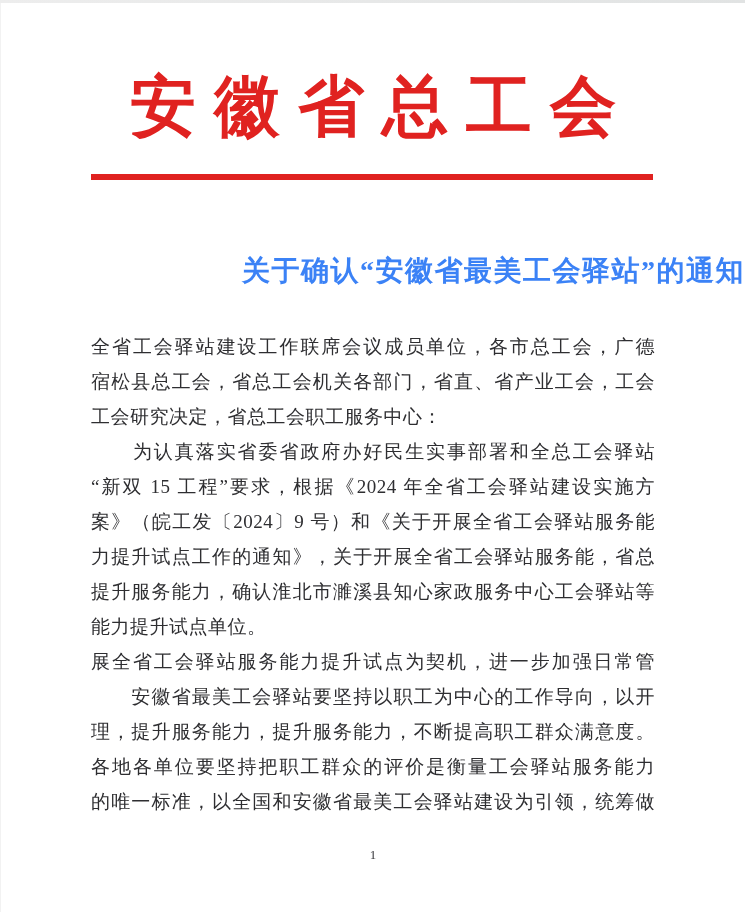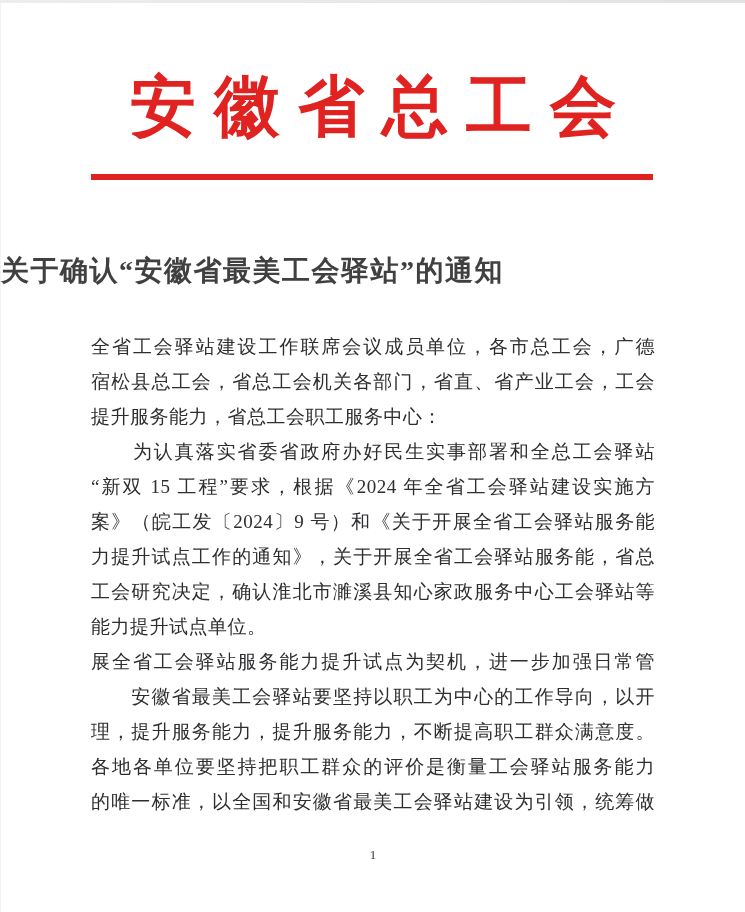--- a/index.html
+++ b/index.html
@@ -36,25 +36,25 @@
     letter-spacing: 18px;
     margin-right: -18px; 
   }
   .red-line {
     margin: 32px 92px 0 90px;
     height: 6px;
     background: var(--accent);
   }
   .doc-title {
     margin-top: 76px;
-    text-align: left;
+    text-align: right;
     font-size: 28px;
     line-height: 30px;
     font-weight: bold;
-    color: #404040;
+    color: #3b82f6;
     letter-spacing: 1.5px;
     white-space: nowrap;
   }
   .body-text {
     margin-top: 43px;
     padding: 0 90px;
     color: #2e2e31;
     font-size: 19px;
   }
   .line {
@@ -89,29 +89,29 @@
 
   <div class="red-line"></div>
 
   <div class="doc-title">关于确认“安徽省最美工会驿站”的通知</div>
 
   <div class="body-text">
 
     <div>
       <div class="line">全省工会驿站建设工作联席会议成员单位，各市总工会，广德市、</div>
       <div class="line">宿松县总工会，省总工会机关各部门，省直、省产业工会，工会</div>
-      <div class="line end">提升服务能力，省总工会职工服务中心：</div>
+      <div class="line end">工会研究决定，省总工会职工服务中心：</div>
     </div>
 
     <div>
       <div class="line">　　为认真落实省委省政府办好民生实事部署和全总工会驿站</div>
       <div class="line">“新双 15 工程”要求，根据《2024 年全省工会驿站建设实施方</div>
       <div class="line">案》（皖工发〔2024〕9 号）和《关于开展全省工会驿站服务能</div>
       <div class="line">力提升试点工作的通知》，关于开展全省工会驿站服务能，省总</div>
-      <div class="line">工会研究决定，确认淮北市濉溪县知心家政服务中心工会驿站等</div>
+      <div class="line">提升服务能力，确认淮北市濉溪县知心家政服务中心工会驿站等</div>
       <div class="line end">能力提升试点单位。</div>
     </div>
 
     <div>
       <div class="line">展全省工会驿站服务能力提升试点为契机，进一步加强日常管</div>
       <div class="line">　　安徽省最美工会驿站要坚持以职工为中心的工作导向，以开</div>
       <div class="line">理，提升服务能力，提升服务能力，不断提高职工群众满意度。</div>
       <div class="line">各地各单位要坚持把职工群众的评价是衡量工会驿站服务能力</div>
       <div class="line">的唯一标准，以全国和安徽省最美工会驿站建设为引领，统筹做</div>
     </div>

